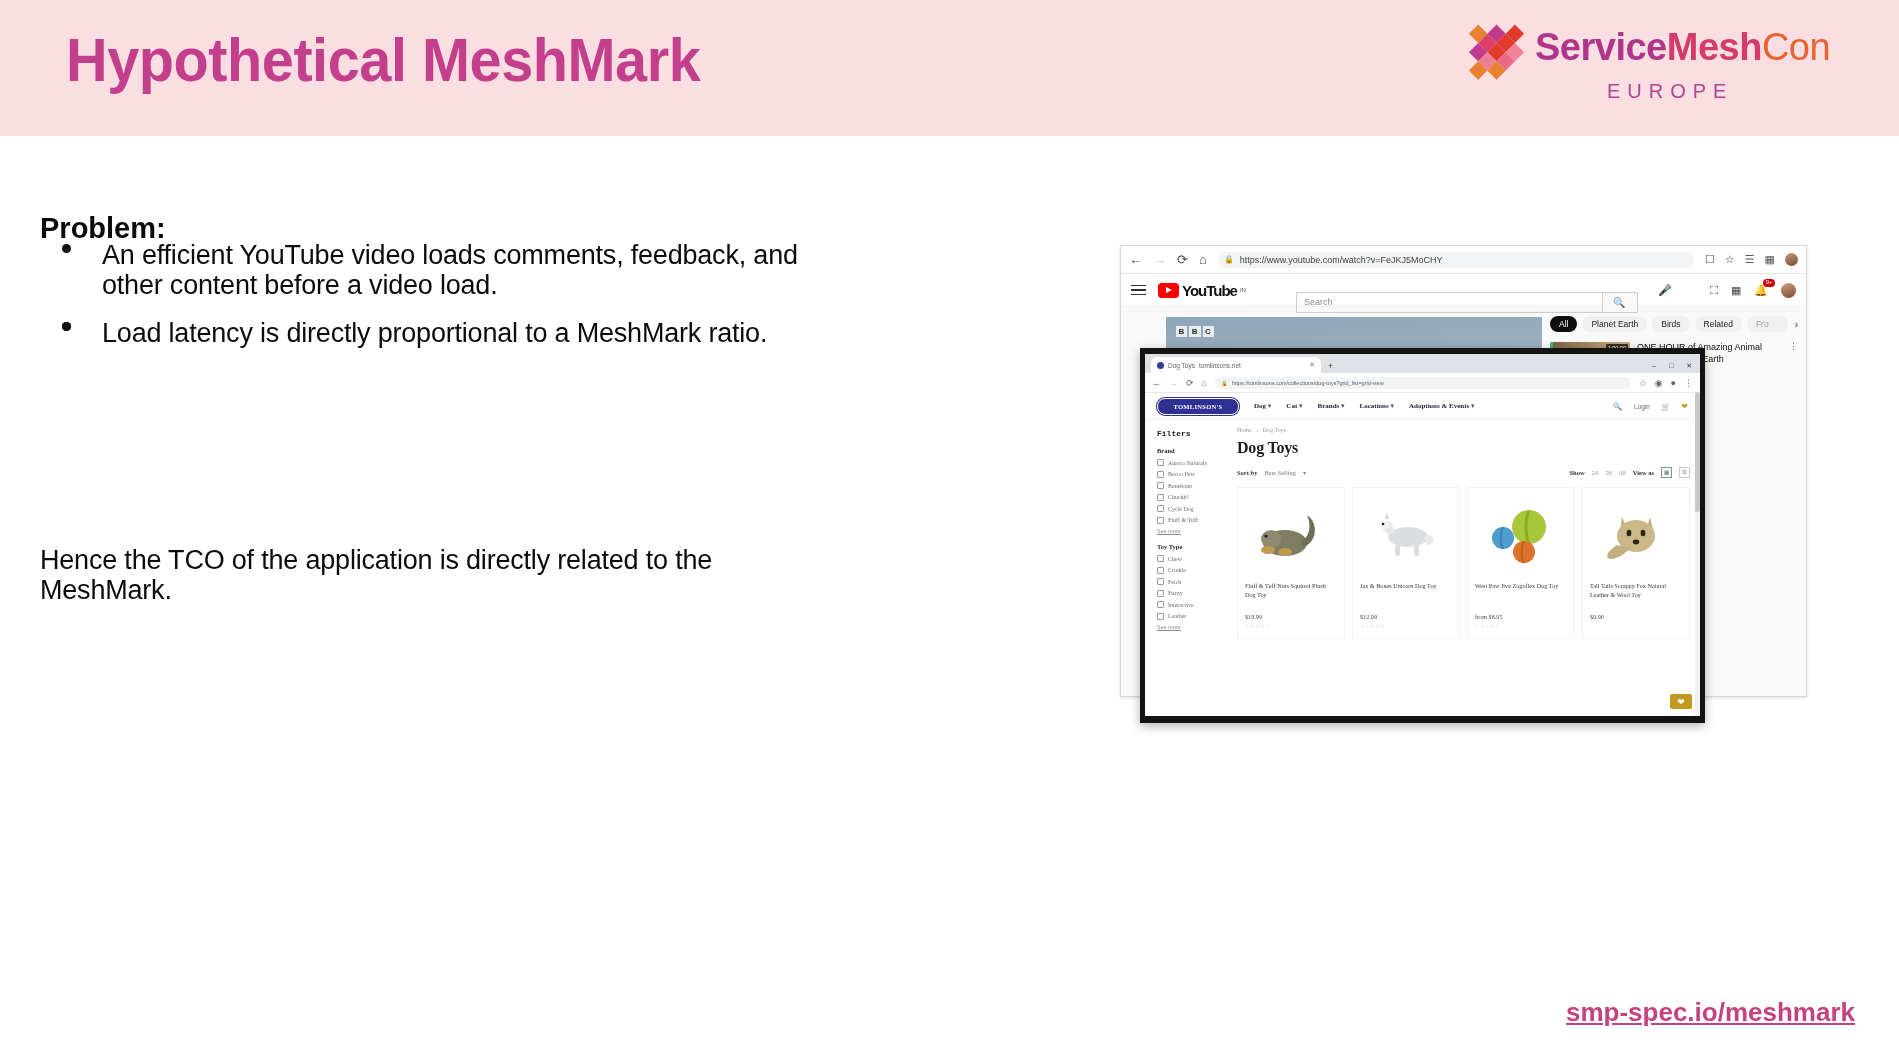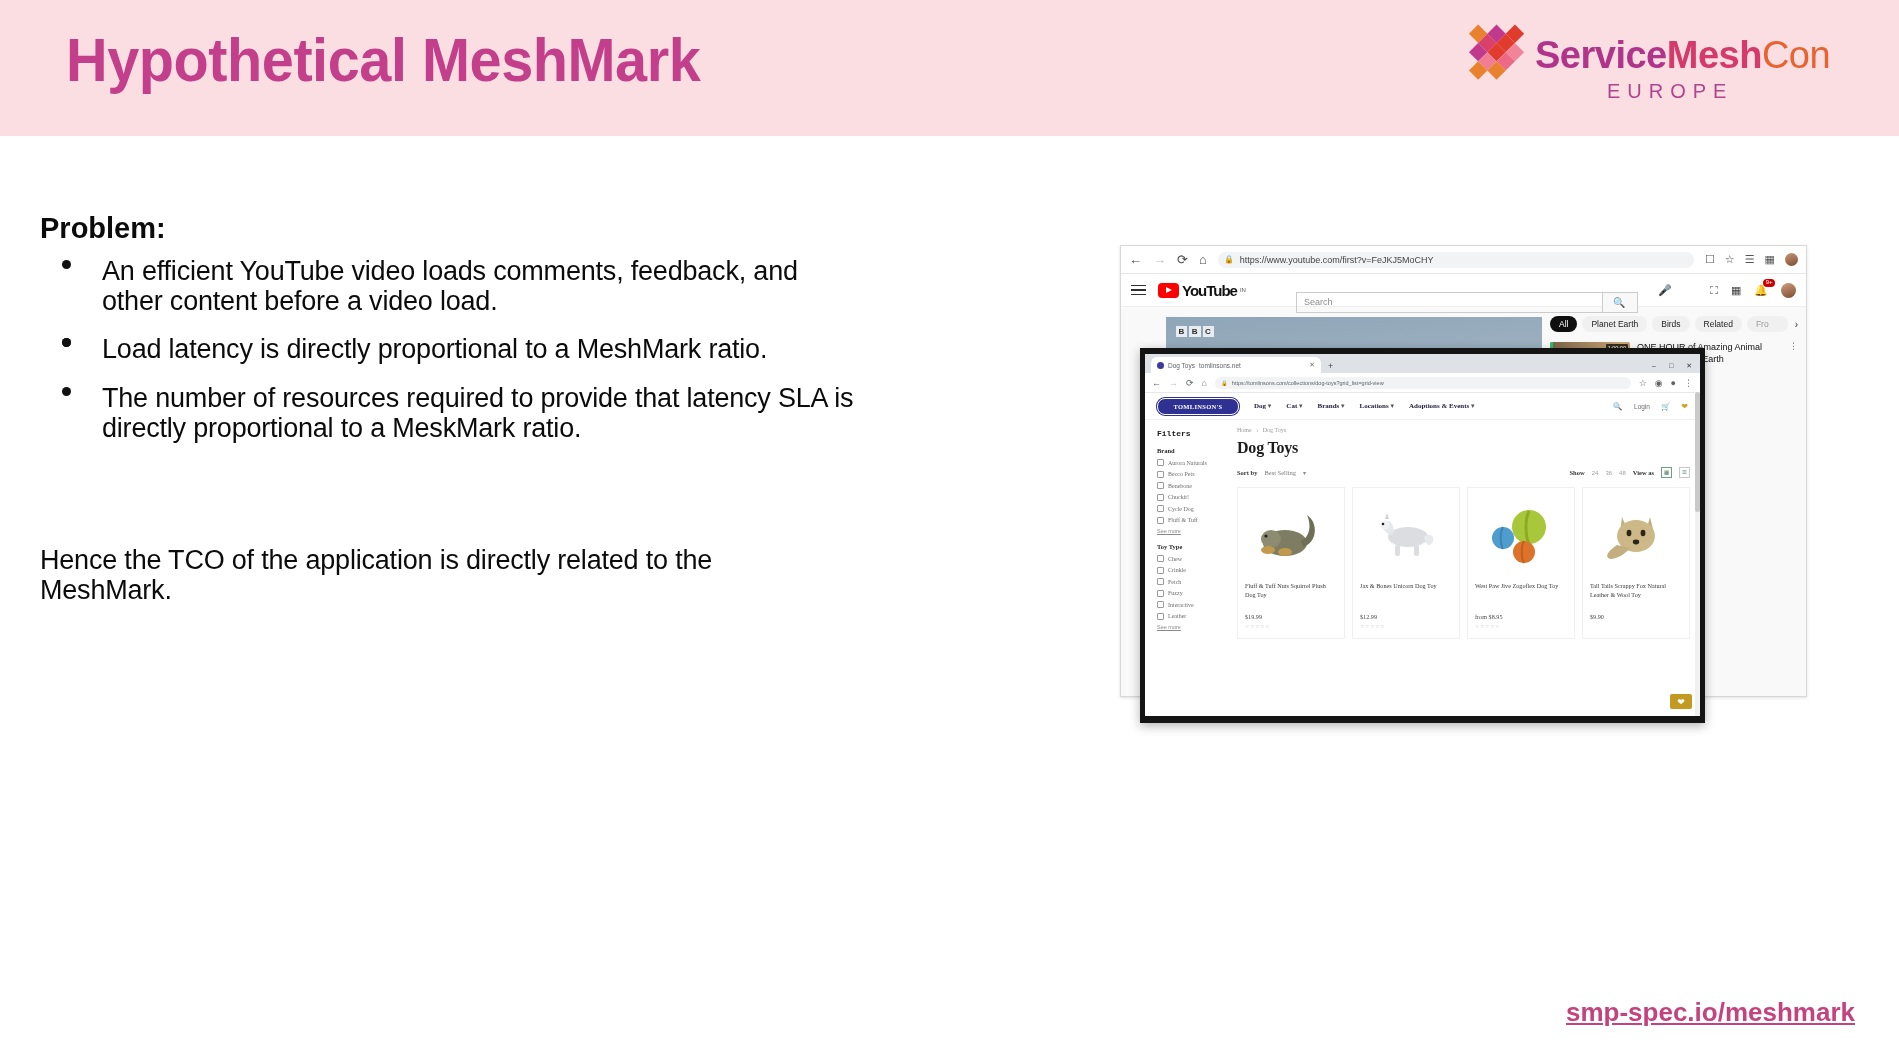--- a/index.html
+++ b/index.html
@@ -23,39 +23,39 @@
     letter-spacing:-0.5px;
     color:#c43f8b;
     transform:scaleX(0.93);
     transform-origin:left center;
     white-space:nowrap;
   }
   
   .logo-wrap{position:absolute;right:42px;top:14px;width:400px;height:108px;}
   .logo-mark{position:absolute;left:0;top:2px;width:72px;height:78px;}
   .logo-text{
-    position:absolute;left:78px;top:20px;
+    position:absolute;left:78px;top:12px;
     font-size:38px;font-weight:bold;letter-spacing:-0.5px;white-space:nowrap;
     font-family:"Liberation Sans",sans-serif;
     text-align:right;
   }
   .logo-text .s1{color:#b0348a;}
   .logo-text .s2{color:#d63a6a;}
   .logo-text .s3{color:#e8632f;font-weight:normal;}
   .logo-europe{
     position:absolute;left:150px;top:66px;
     font-size:20px;letter-spacing:7px;color:#b0458f;font-weight:normal;
   }
   
   .problem-head{
     position:absolute;left:40px;top:212px;
     font-size:29px;font-weight:bold;color:#0b0b0b;
     font-family:"Liberation Sans",sans-serif;
   }
-  .bullets{position:absolute;left:40px;top:256px;width:820px;}
+  .bullets{position:absolute;left:40px;top:240px;width:820px;}
   .bullet{
     position:relative;
     padding-left:62px;
     margin-bottom:18px;
     font-size:27px;
     line-height:1.12;
     color:#0b0b0b;
     font-family:"Liberation Sans Narrow","Liberation Sans",sans-serif;
     letter-spacing:-0.2px;
   }
@@ -308,42 +308,38 @@
     <span class="dot"></span>
     <span>An efficient YouTube video loads comments, feedback, and other content before a video load.</span>
   </div>
   <div class="bullet">
     <span class="dot"></span>
   </div>
   <div class="bullet">
     <span class="dot"></span>
     <span>Load latency is directly proportional to a MeshMark ratio.</span>
   </div>
-  <div class="bullet">
-    <span class="dot"></span>
-    <span>The number of resources required to provide that latency SLA is directly proportional to a MeskMark ratio.</span>
-  </div>
 </div>
 
 <div class="closing">Hence the TCO of the application is directly related to the MeshMark.</div>
 
 <a class="footer-link" href="#">smp-spec.io/meshmark</a>
 
 <div class="shot-area">
 
   <div class="yt-win">
 
     <div class="yt-chrome">
       <span class="nav-ico">←</span>
       <span class="nav-ico dim">→</span>
       <span class="nav-ico">⟳</span>
       <span class="nav-ico">⌂</span>
       <div class="yt-urlbar">
         <span class="lock">🔒</span>
-        <span>https://www.youtube.com/first?v=FeJKJ5MoCHY</span>
+        <span>https://www.youtube.com/watch?v=FeJKJ5MoCHY</span>
       </div>
       <div class="chrome-right">
         <span class="ci">☐</span>
         <span class="ci">☆</span>
         <span class="ci">☰</span>
         <span class="ci">▦</span>
         <span class="avatar-sm"></span>
       </div>
     </div>
 

